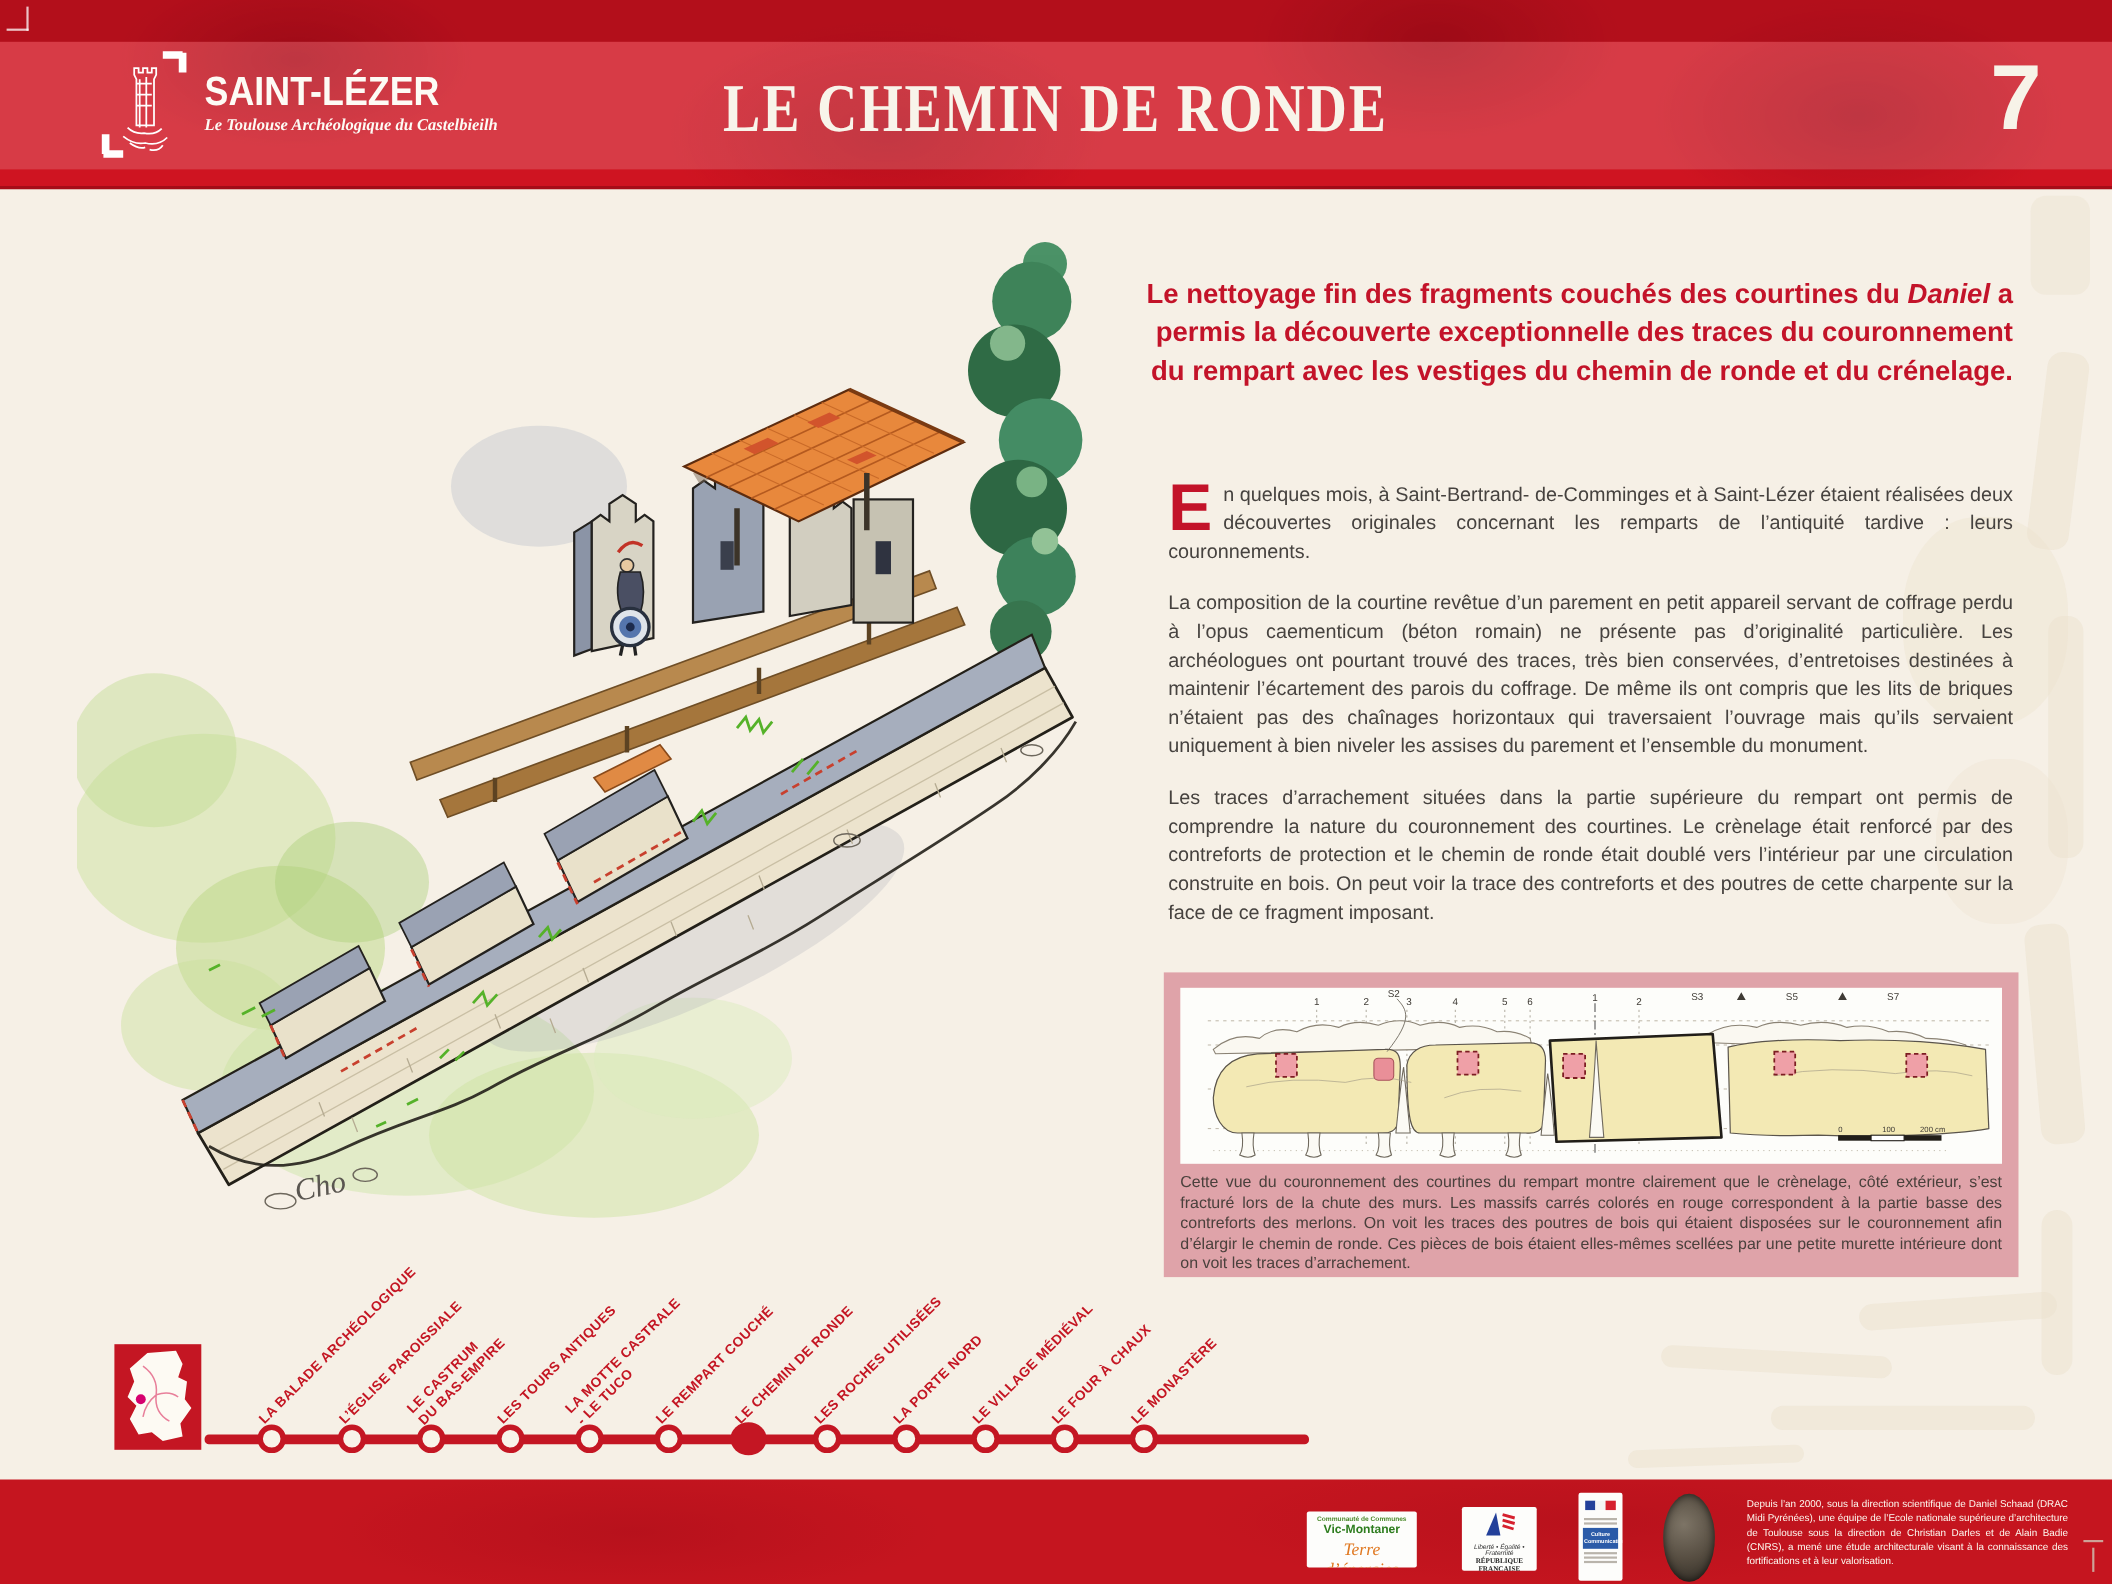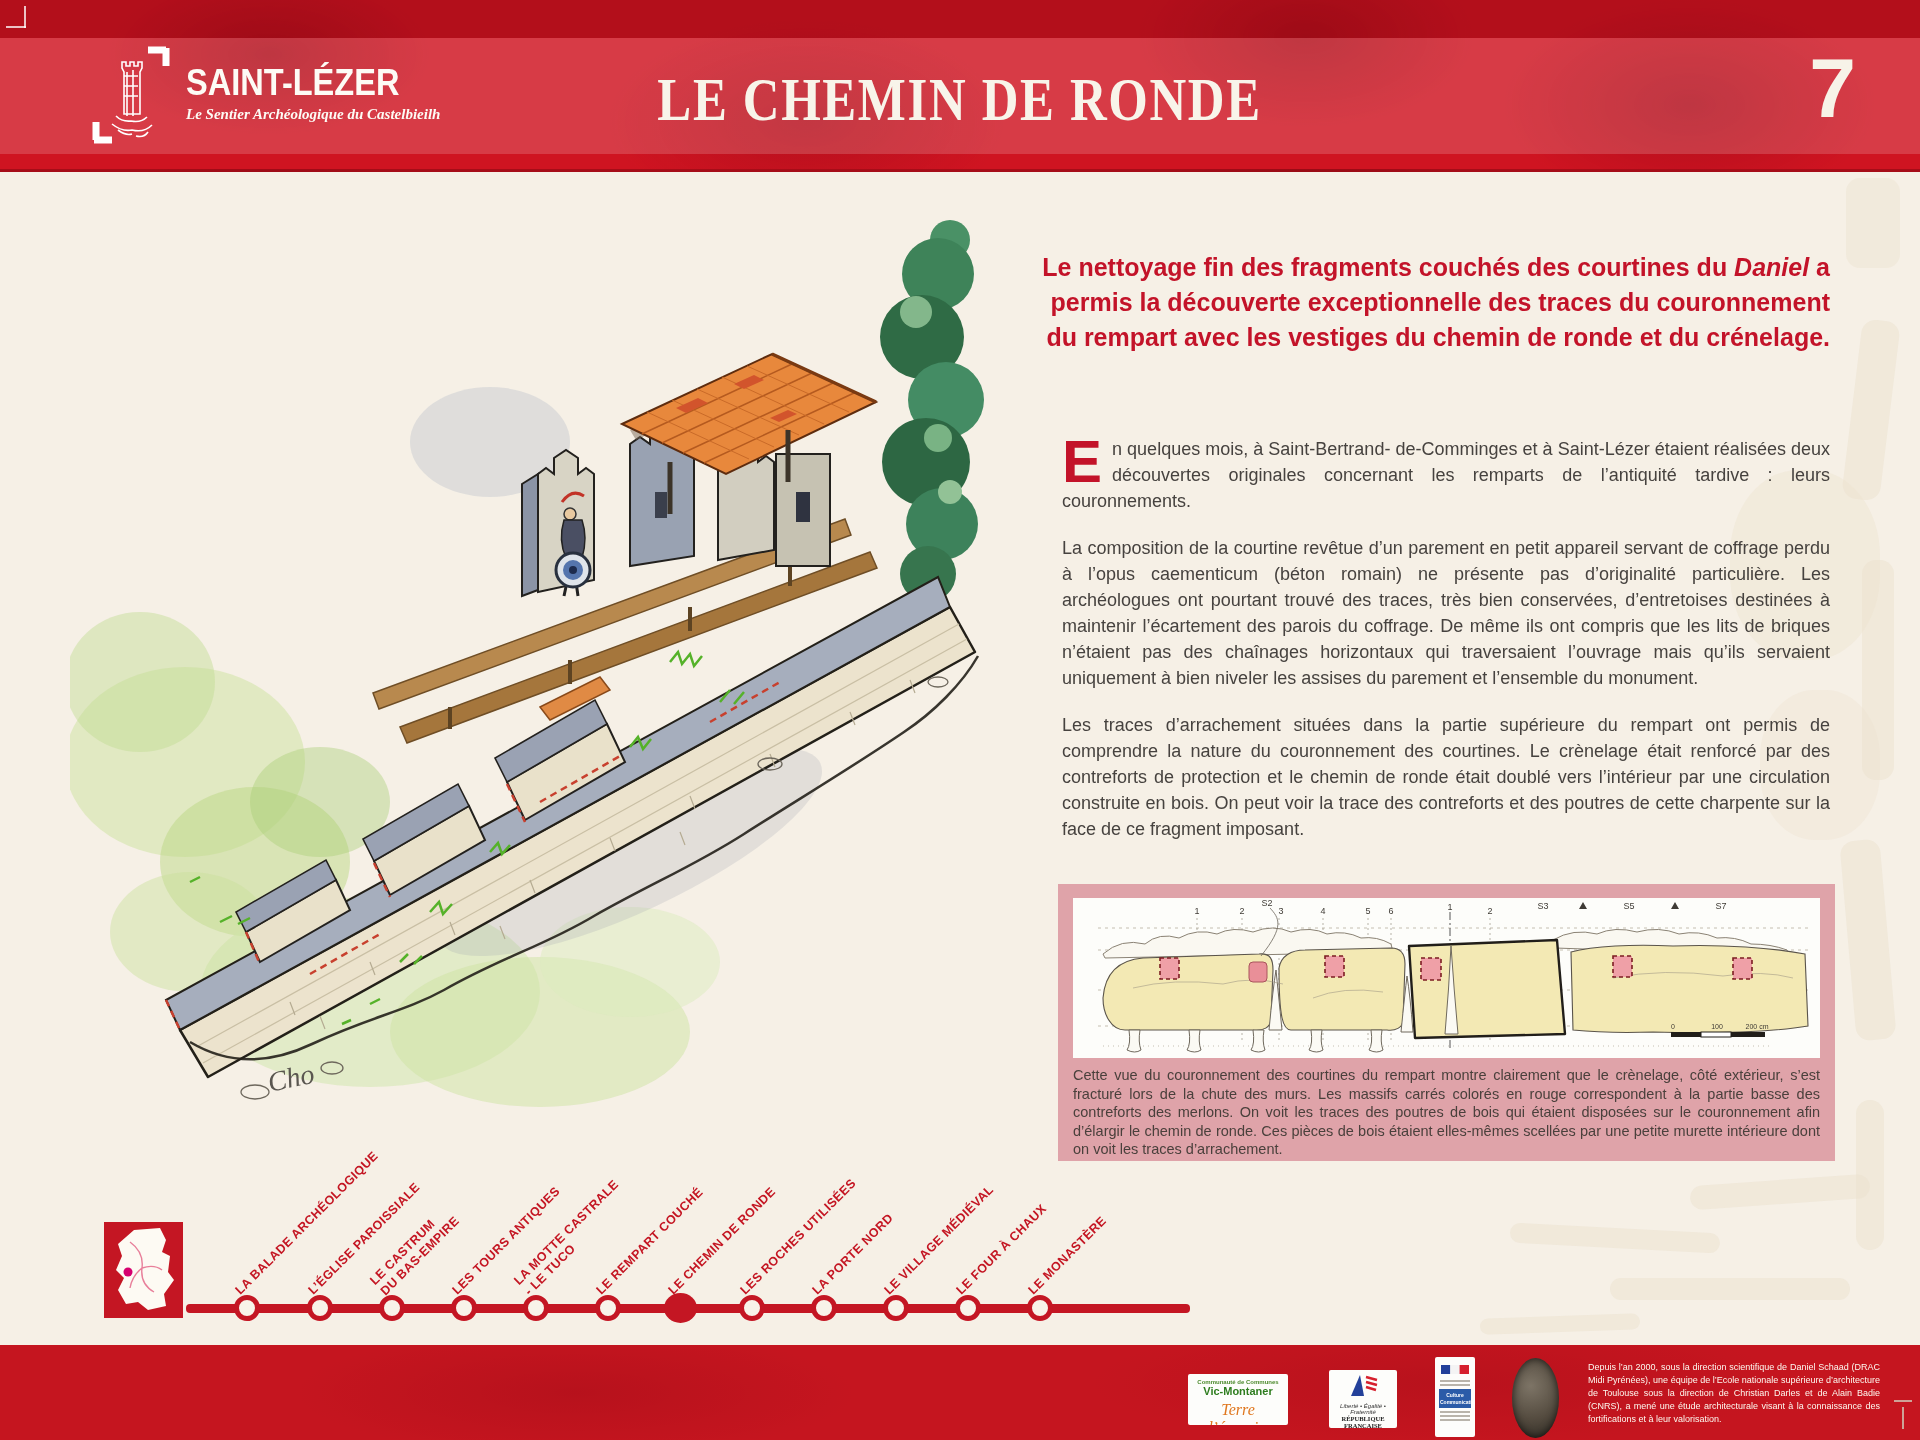--- a/index.html
+++ b/index.html
@@ -116,21 +116,21 @@
           <g stroke-width="1.6">
             <path d="M30,22 v-6 h4 v4 h4 v-4 h4 v4 h4 v-4 h4 v6 l-2,4 v42 h-16 v-42 z"></path>
             <path d="M32,30 h14 M32,40 h14 M32,50 h14 M35,26 v44 M41,24 v46"></path>
             <path d="M24,70 q6,6 15,5 q10,2 16,-4 M20,78 q10,8 20,6 q12,3 20,-5"></path>
             <path d="M26,84 q8,6 14,4 m4,2 q8,2 12,-4"></path>
           </g>
         </g>
       </svg>
       <div class="logo-text">
         <div class="logo-title">SAINT-LÉZER</div>
-        <div class="logo-sub">Le Sentier Archéologique du Castelbieilh</div>
+        <div class="logo-sub">Le Toulouse Archéologique du Castelbieilh</div>
       </div>
     </div>
 
     <div class="header-title-wrap">
       <span class="header-title">LE CHEMIN DE RONDE</span>
     </div>
     <div class="panel-number">7</div>
   </div>
 
   <svg class="abs" style="left:70px;top:162px;" width="940" height="950" viewBox="0 0 940 950">

